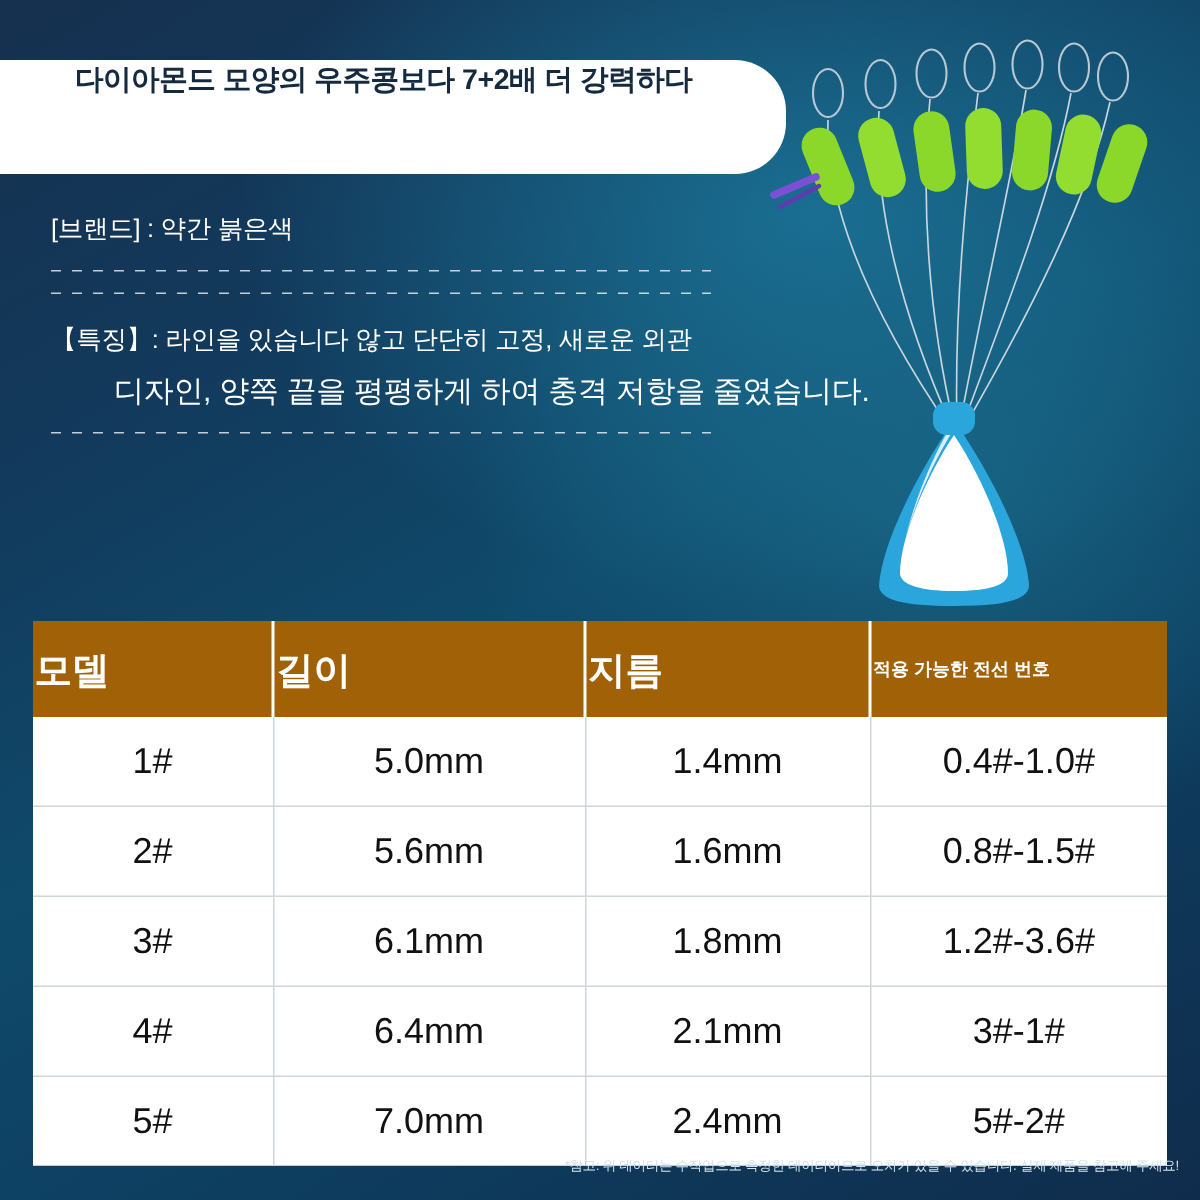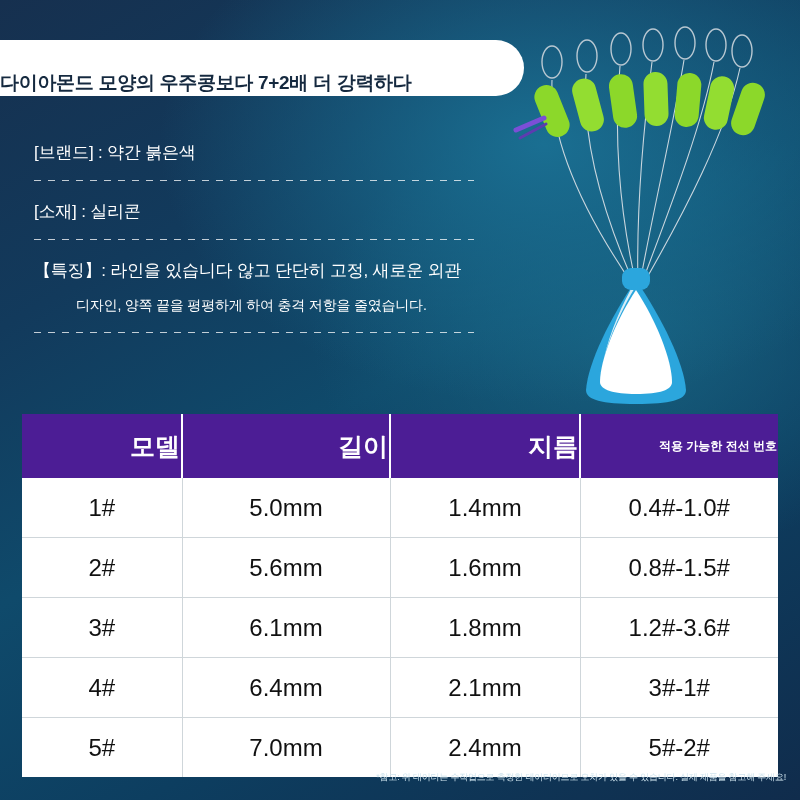--- a/index.html
+++ b/index.html
@@ -22,26 +22,27 @@
       linear-gradient(150deg, #16304f 0%, #123a5c 26%, #0f4a6b 48%, #0d3e60 70%, #102c4c 100%);
     overflow: hidden;
   }
 
   
   .headline {
     position: absolute;
     left: 0;
     top: 40px;
     width: 524px;
-    height: 56px;
+    height: 76px;
     background: #ffffff;
     border-top-right-radius: 34px;
     border-bottom-right-radius: 34px;
     display: flex;
-    align-items: flex-end;
+    align-items: flex-start;
+    padding-left: 50px;
     box-sizing: border-box;
   }
   .headline-text {
     color: #15293f;
     font-size: 19px;
     font-weight: 700;
     letter-spacing: -0.3px;
     white-space: nowrap;
   }
 
@@ -58,21 +59,21 @@
   .spec-line {
     color: #ffffff;
     font-size: 17px;
     font-weight: 400;
     letter-spacing: -0.2px;
     line-height: 34px;
     white-space: nowrap;
   }
   .spec-line.indent {
     padding-left: 42px;
-    font-size: 14px;
+    font-size: 20px;
   }
   .dashes {
     height: 1px;
     margin-top: 10px;
     margin-bottom: 14px;
     background-image: repeating-linear-gradient(to right, rgba(255,255,255,0.75) 0px, rgba(255,255,255,0.75) 7px, rgba(255,255,255,0) 7px, rgba(255,255,255,0) 14px);
   }
 
   
   .product {
@@ -90,27 +91,27 @@
     top: 414px;
     width: 756px;
     background: #ffffff;
   }
   table {
     border-collapse: collapse;
     width: 100%;
     table-layout: fixed;
   }
   thead th {
-    background: #4c1d95;
+    background: #a16207;
     color: #ffffff;
     height: 62px;
     font-size: 25px;
     font-weight: 700;
     border-right: 2px solid #ffffff;
-    text-align: right;
+    text-align: left;
     margin-left: 36px;
   }
   thead th:last-child {
     border-right: none;
     font-size: 12px;
     font-weight: 700;
   }
   tbody td {
     height: 57px;
     text-align: center;
@@ -197,21 +198,20 @@
       </g>
     </svg>
   </div>
 
   <div class="specs">
     <div class="spec-row">
       <div class="spec-line">[브랜드] : 약간 붉은색</div>
       <div class="dashes"></div>
     </div>
     <div class="spec-row">
-      <div class="spec-line">[소재] : 실리콘</div>
       <div class="dashes"></div>
     </div>
     <div class="spec-row">
       <div class="spec-line">【특징】: 라인을 있습니다 않고 단단히 고정, 새로운 외관</div>
       <div class="spec-line indent">디자인, 양쪽 끝을 평평하게 하여 충격 저항을 줄였습니다.</div>
       <div class="dashes"></div>
     </div>
   </div>
 
   <div class="table-wrap">

